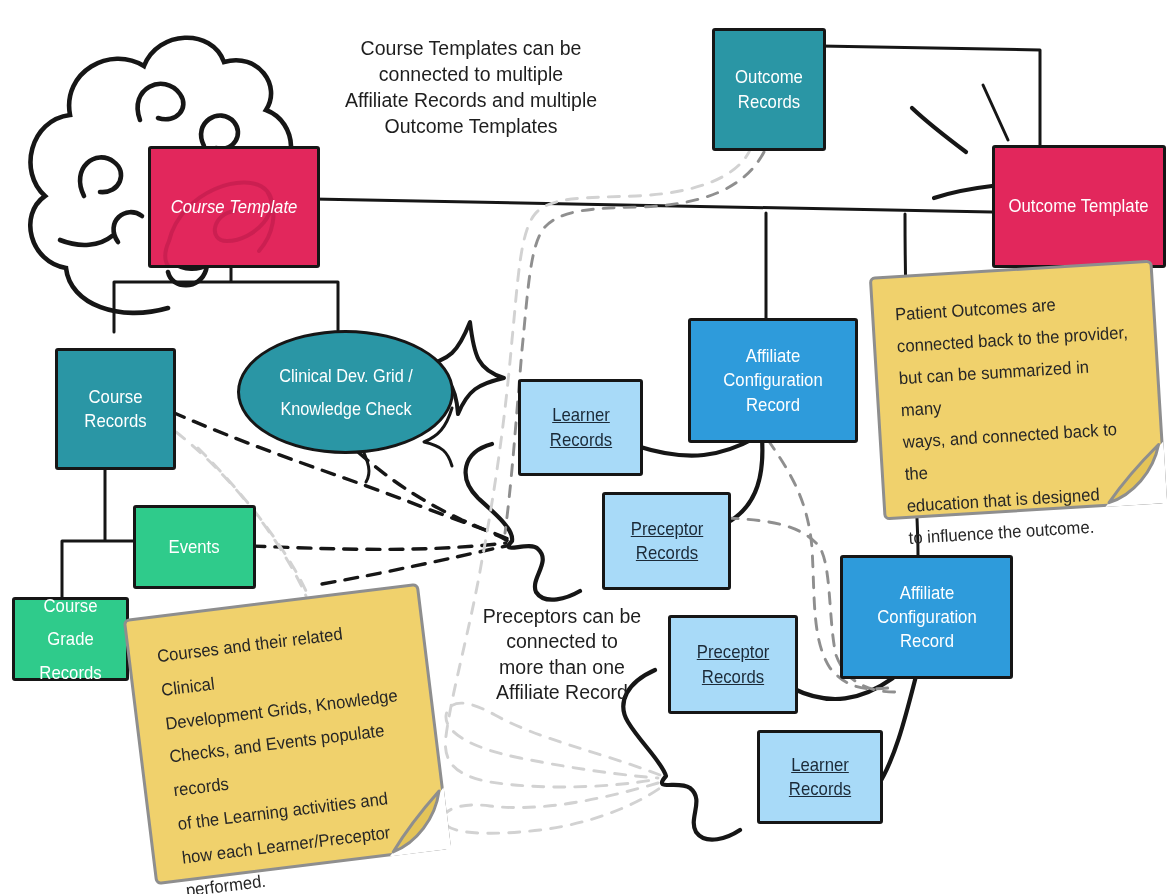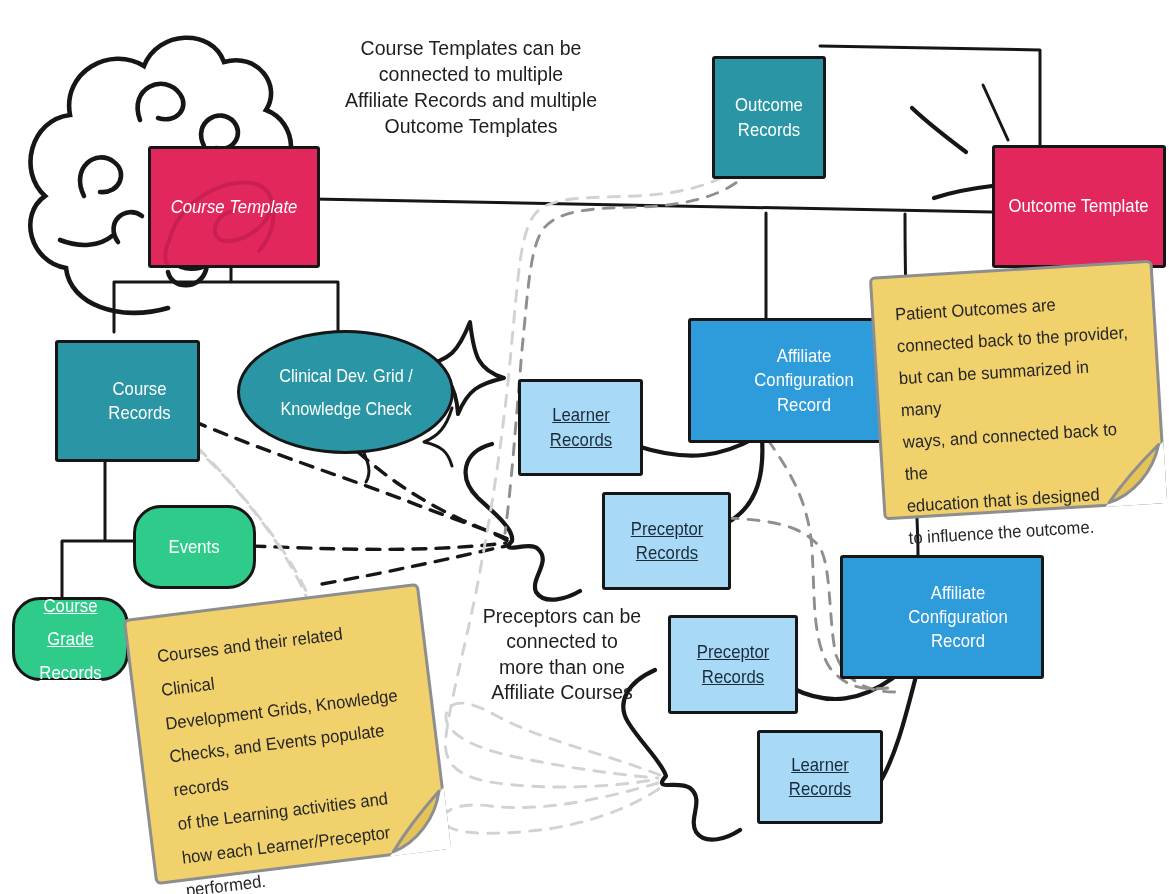--- a/index.html
+++ b/index.html
@@ -17,25 +17,25 @@
   .gdash{fill:none;stroke:var(--dash_dark);stroke-width:2.9;stroke-linecap:round;stroke-dasharray:11 10;}
   .ldash{fill:none;stroke:var(--dash_light);stroke-width:2.9;stroke-linecap:round;stroke-dasharray:11 10;}
   .brain{fill:none;stroke:var(--ink);stroke-width:4.6;stroke-linecap:round;}
   .star{fill:#ffffff;stroke:var(--ink);stroke-width:4;stroke-linejoin:round;}
   .box{position:absolute;z-index:2;display:flex;align-items:center;justify-content:center;
     text-align:center;border:3px solid var(--ink);border-radius:3px;color:#fff;
     font-size:19px;line-height:1.28;}
   .lbl{display:block;transform:scaleX(.88);}
   .pink{background:var(--pink);}
   .teal{background:var(--teal);}
-  .blue{background:var(--blue);padding-left:31px;}
+  .blue{background:var(--blue);}
   .lightblue{background:var(--light_blue);color:var(--dark_label);text-decoration:underline;}
-  .green{background:var(--green);border-radius:28px;border-width:3.5px;align-items:center;}
+  .green{background:var(--green);border-radius:3px;border-width:3.5px;align-items:center;}
   .ellipse{border-radius:50%;border-width:3.5px;line-height:1.8;font-size:18.5px;}
-  .grade{line-height:1.75;text-decoration:underline;}
+  .grade{line-height:1.75;}
   .note{position:absolute;z-index:3;background:var(--yellow);border:3px solid var(--note_border);
     border-radius:6px;color:var(--note_text);font-size:17.5px;}
   .note-text{white-space:pre-line;transform:scaleX(.95);transform-origin:left top;}
   .fold{position:absolute;right:-3px;bottom:-3px;width:62px;height:62px;z-index:4;}
   .ann{position:absolute;z-index:2;font-weight:400;color:#1E1E1E;text-align:center;
     white-space:pre-line;}
 </style>
 </head>
 <body>
 
@@ -95,38 +95,38 @@
     </g>
   </svg>
 
   <div class="ann" style="left:318px;top:36px;width:306px;font-size:19.5px;line-height:1.33;">Course Templates can be
 connected to multiple
 Affiliate Records and multiple
 Outcome Templates</div>
   <div class="ann" style="left:436px;top:604px;width:252px;font-size:19.5px;line-height:1.3;">Preceptors can be
 connected to
 more than one
-Affiliate Courses</div>
+Affiliate Record</div>
 
   <div class="box pink" style="left:148px;top:146px;width:166px;height:116px;font-style:italic;">
     <svg width="166" height="116" style="position:absolute;left:0;top:0;">
       <path d="M18,92 C30,42 96,20 116,42 C132,60 104,92 76,92 C56,92 62,64 84,62 M116,42 C128,62 122,86 108,102 M18,92 C10,110 16,118 24,124" fill="none" stroke="#B81A49" stroke-width="4" stroke-linecap="round" opacity="0.55"></path>
     </svg>
     <span class="lbl" style="position:relative;">Course Template</span>
   </div>
 
-  <div class="box teal" style="left:712px;top:28px;width:108px;height:117px;margin-top:28px;">
+  <div class="box teal" style="left:712px;top:28px;width:108px;height:117px;">
     <span class="lbl">Outcome Records</span>
   </div>
 
   <div class="box pink" style="left:992px;top:145px;width:168px;height:117px;">
     <span class="lbl">Outcome Template</span>
   </div>
 
-  <div class="box teal" style="left:55px;top:340px;width:115px;height:116px;padding-left:24px;">
+  <div class="box teal" style="left:55px;top:348px;width:115px;height:116px;">
     <span class="lbl">Course Records</span>
   </div>
 
   <div class="box teal ellipse" style="left:237px;top:330px;width:211px;height:118px;justify-content:center;">
     <span class="lbl" style="width:178px;">Clinical Dev. Grid / Knowledge Check</span>
   </div>
 
   <div class="box green" style="left:133px;top:505px;width:117px;height:78px;">
     <span class="lbl">Events</span>
   </div>

